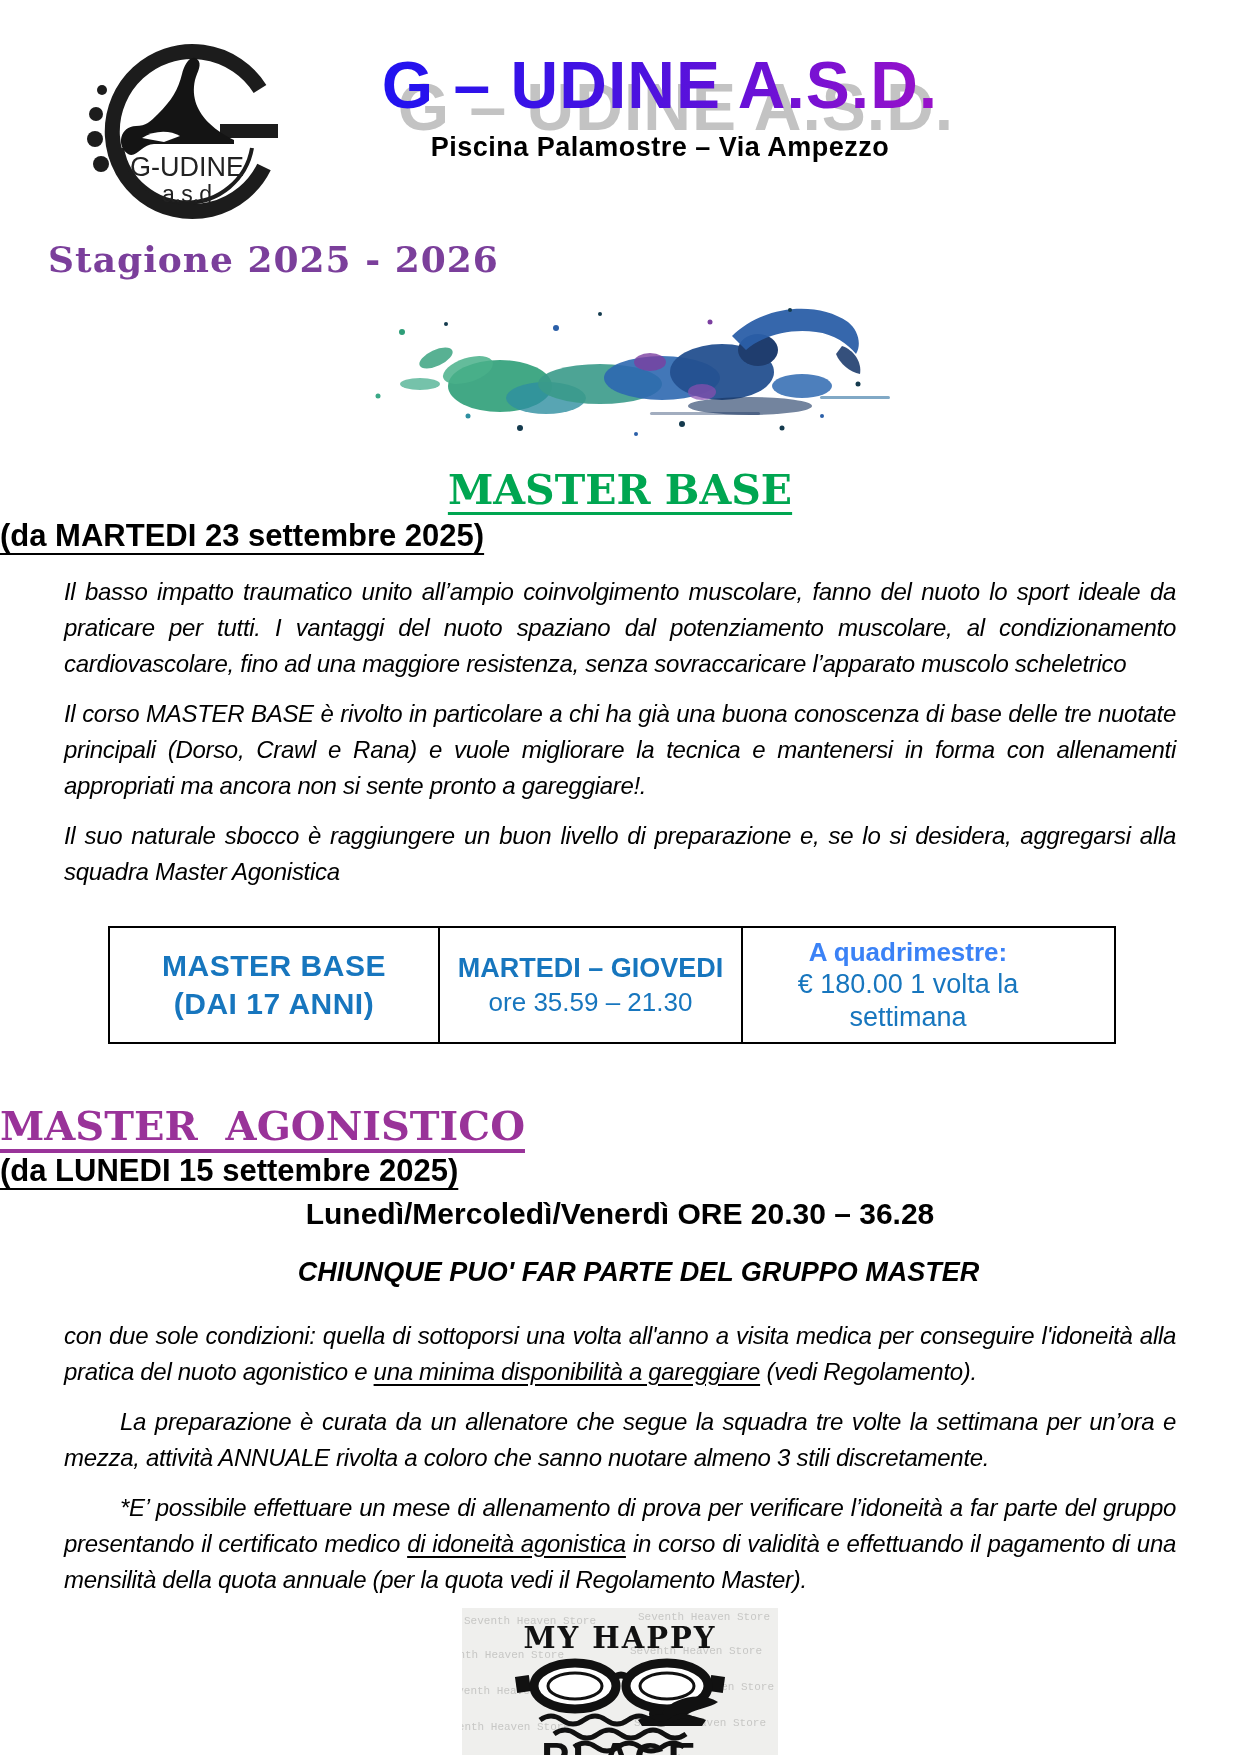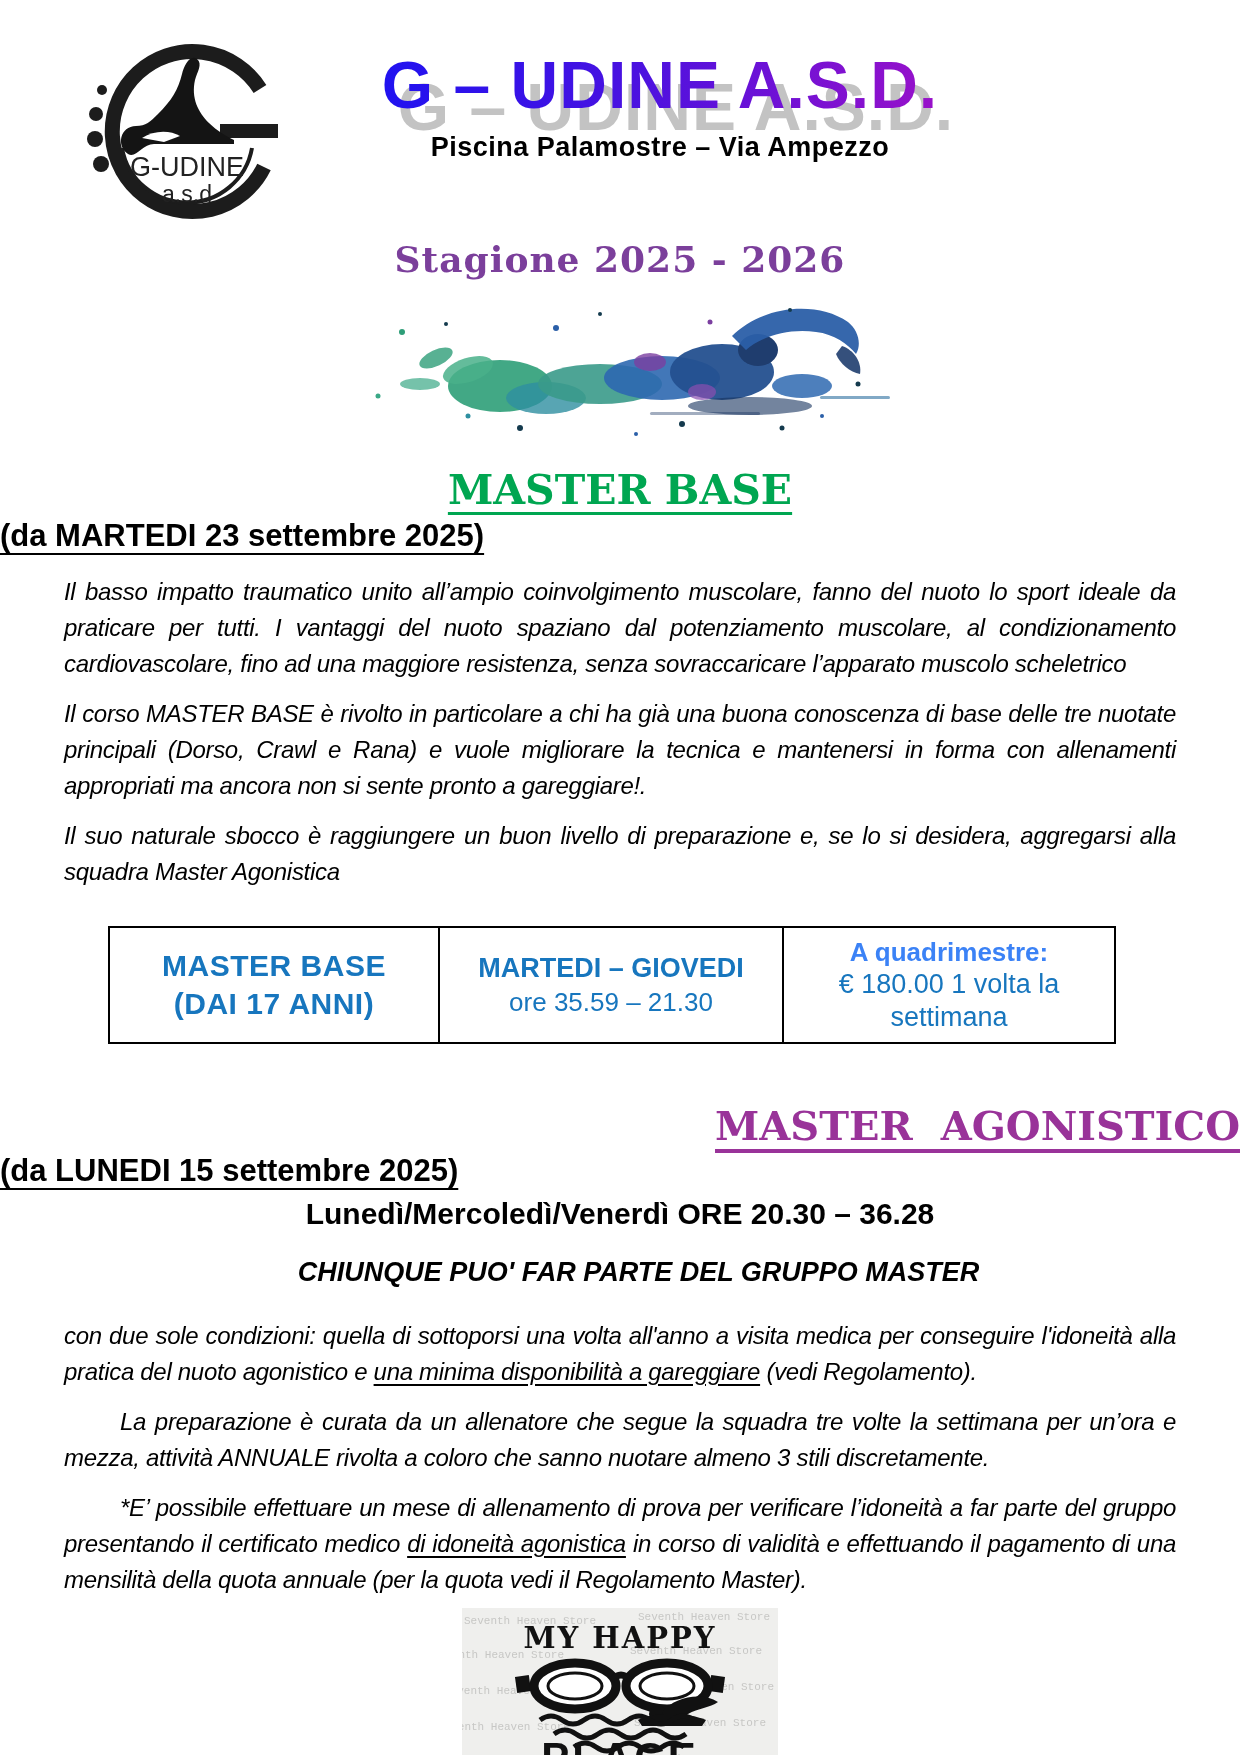--- a/index.html
+++ b/index.html
@@ -21,39 +21,39 @@
   .wordart .front { position:relative; z-index:1; color:#5a10d6; }
   @supports ((-webkit-background-clip:text) or (background-clip:text)) {
     .wordart .front {
       background:linear-gradient(90deg,#2012f0 0%,#4a12e0 45%,#9911c9 100%);
       -webkit-background-clip:text; background-clip:text; color:transparent;
     }
   }
   .subtitle { margin-top:14px; font-size:27px; font-weight:bold; letter-spacing:0.5px; }
 
   .season {
-    margin-top:10px; text-align:center;
+    margin-top:10px; text-align:left;
     font-family:"DejaVu Serif", serif; font-weight:bold;
-    font-size:36px; color:#7b3f9b; letter-spacing:1px;
+    font-size:36px; color:#7b3f9b; letter-spacing:1px;margin-left:48px;
   }
 
   .swim-art { display:block; margin:8px auto 0; width:540px; height:172px; }
 
   
   .h-green {
     margin-top:6px; text-align:center; font-family:"DejaVu Serif", serif;
     font-weight:bold; font-size:41px; color:#00a651;
     text-decoration:underline; text-decoration-thickness:3px; text-underline-offset:8px;
   }
   .h-sub {
     margin-top:4px; text-align:left; font-weight:bold; font-size:31px;
     text-decoration:underline; text-decoration-thickness:2px; text-underline-offset:7px;
   }
   .h-purple {
-    margin-top:58px; text-align:right; font-family:"DejaVu Serif", serif;
+    margin-top:58px; text-align:left; font-family:"DejaVu Serif", serif;
     font-weight:bold; font-size:40px; color:#993399; word-spacing:14px;
     text-decoration:underline; text-decoration-thickness:4px; text-underline-offset:9px;
   }
   .schedule { margin-top:8px; text-align:center; font-weight:bold; font-size:30px; }
   .tagline { margin-top:26px; text-align:center; font-weight:bold; font-style:italic; font-size:27px;padding-left:37px; }
 
   
   .para {
     margin:20px 64px 0; font-size:24px; line-height:36px;
     letter-spacing:-0.3px; text-align:justify;font-style:italic;
@@ -67,21 +67,21 @@
     margin:36px 0 0 108px; width:1008px; display:flex;
     border:2px solid #000;
   }
   .course-table .cell {
     min-height:104px; display:flex; flex-direction:column;
     align-items:center; justify-content:center; padding:8px 6px;
     border-right:2px solid #000; text-align:center;
   }
   .course-table .cell:last-child { border-right:none; }
   .cell-1 { width:330px; }
-  .cell-2 { width:344px; }
+  .cell-2 { width:303px; }
   .cell-3 { width:330px; }
   .tb-blue { color:#1776be; }
   .cell-1 .name { font-weight:bold; font-size:30px; line-height:38px; letter-spacing:0.5px; }
   .cell-2 .days { font-weight:bold; font-size:27px; line-height:34px; }
   .cell-2 .time { font-size:26px; line-height:34px; }
   .cell-3 .qhead { font-weight:bold; font-size:26px; line-height:32px; color:#3b82f6; }
   .cell-3 .price { font-size:27px; line-height:33px; }
 
   
   .happy-art { display:block; margin:10px auto 0; width:316px; height:170px; }

